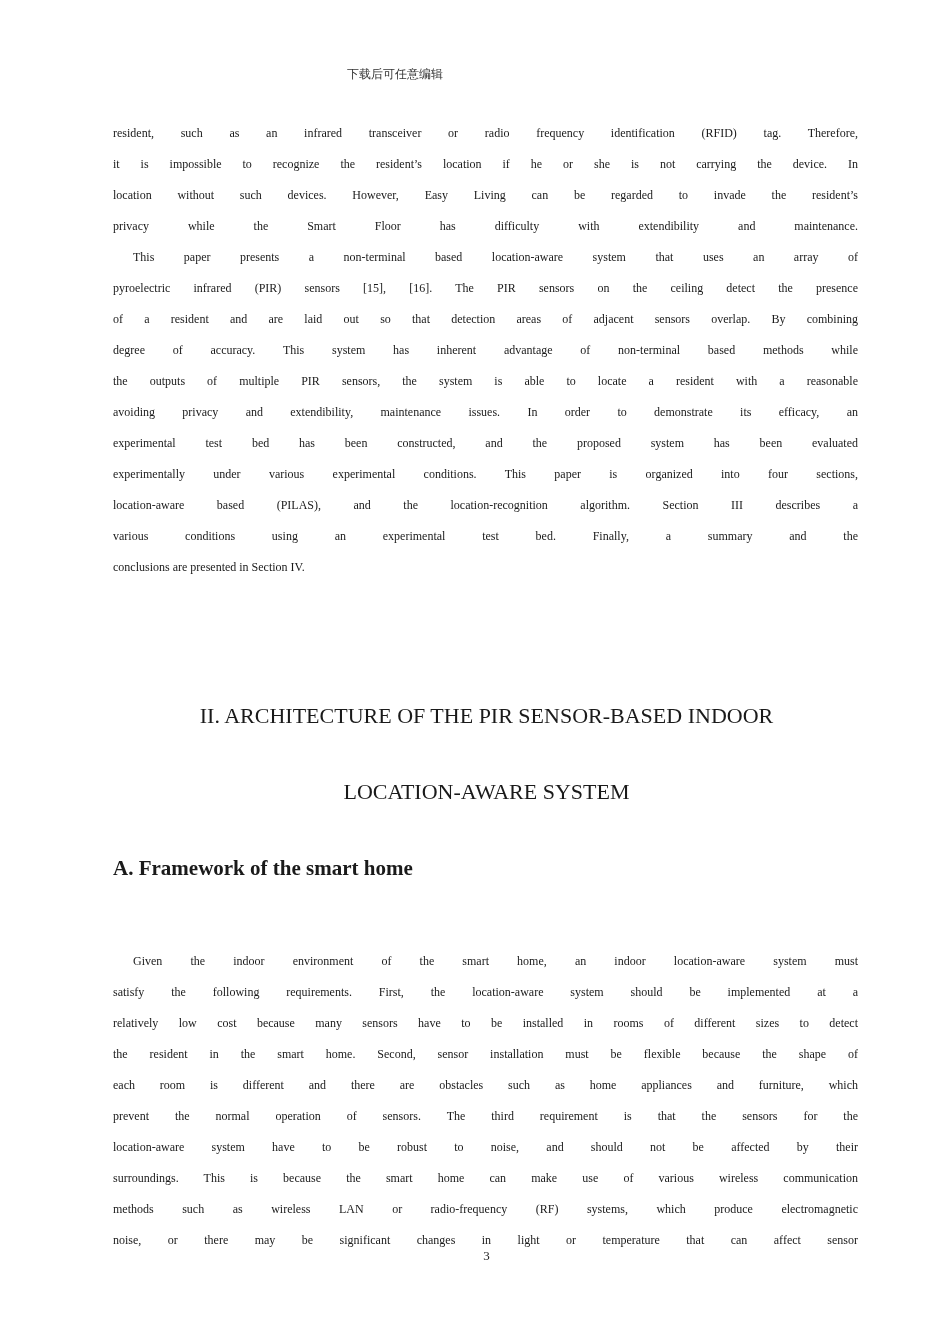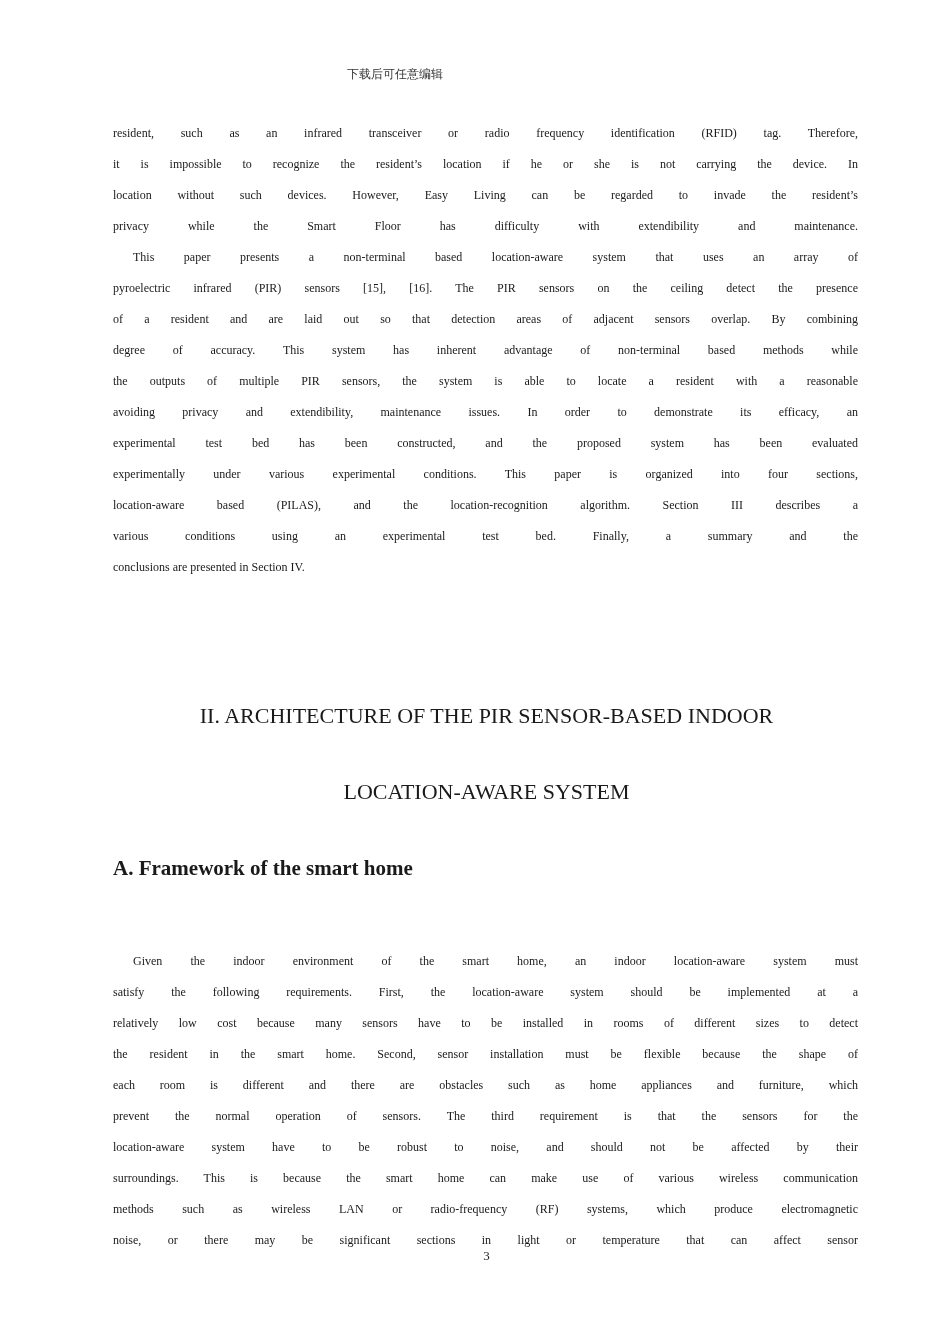--- a/index.html
+++ b/index.html
@@ -47,16 +47,16 @@
 <div class="block" style="top:914px;margin-top:32px;">
   <div class="line indent">Given the indoor environment of the smart home, an indoor location-aware system must</div>
   <div class="line">satisfy the following requirements. First, the location-aware system should be implemented at a</div>
   <div class="line">relatively low cost because many sensors have to be installed in rooms of different sizes to detect</div>
   <div class="line">the resident in the smart home. Second, sensor installation must be flexible because the shape of</div>
   <div class="line">each room is different and there are obstacles such as home appliances and furniture, which</div>
   <div class="line">prevent the normal operation of sensors. The third requirement is that the sensors for the</div>
   <div class="line">location-aware system have to be robust to noise, and should not be affected by their</div>
   <div class="line">surroundings. This is because the smart home can make use of various wireless communication</div>
   <div class="line">methods such as wireless LAN or radio-frequency (RF) systems, which produce electromagnetic</div>
-  <div class="line">noise, or there may be significant sections in light or temperature that can affect sensor</div>
+  <div class="line">noise, or there may be significant changes in light or temperature that can affect sensor</div>
 </div>
 
 <div class="footer">3</div>
 
 </body></html>

